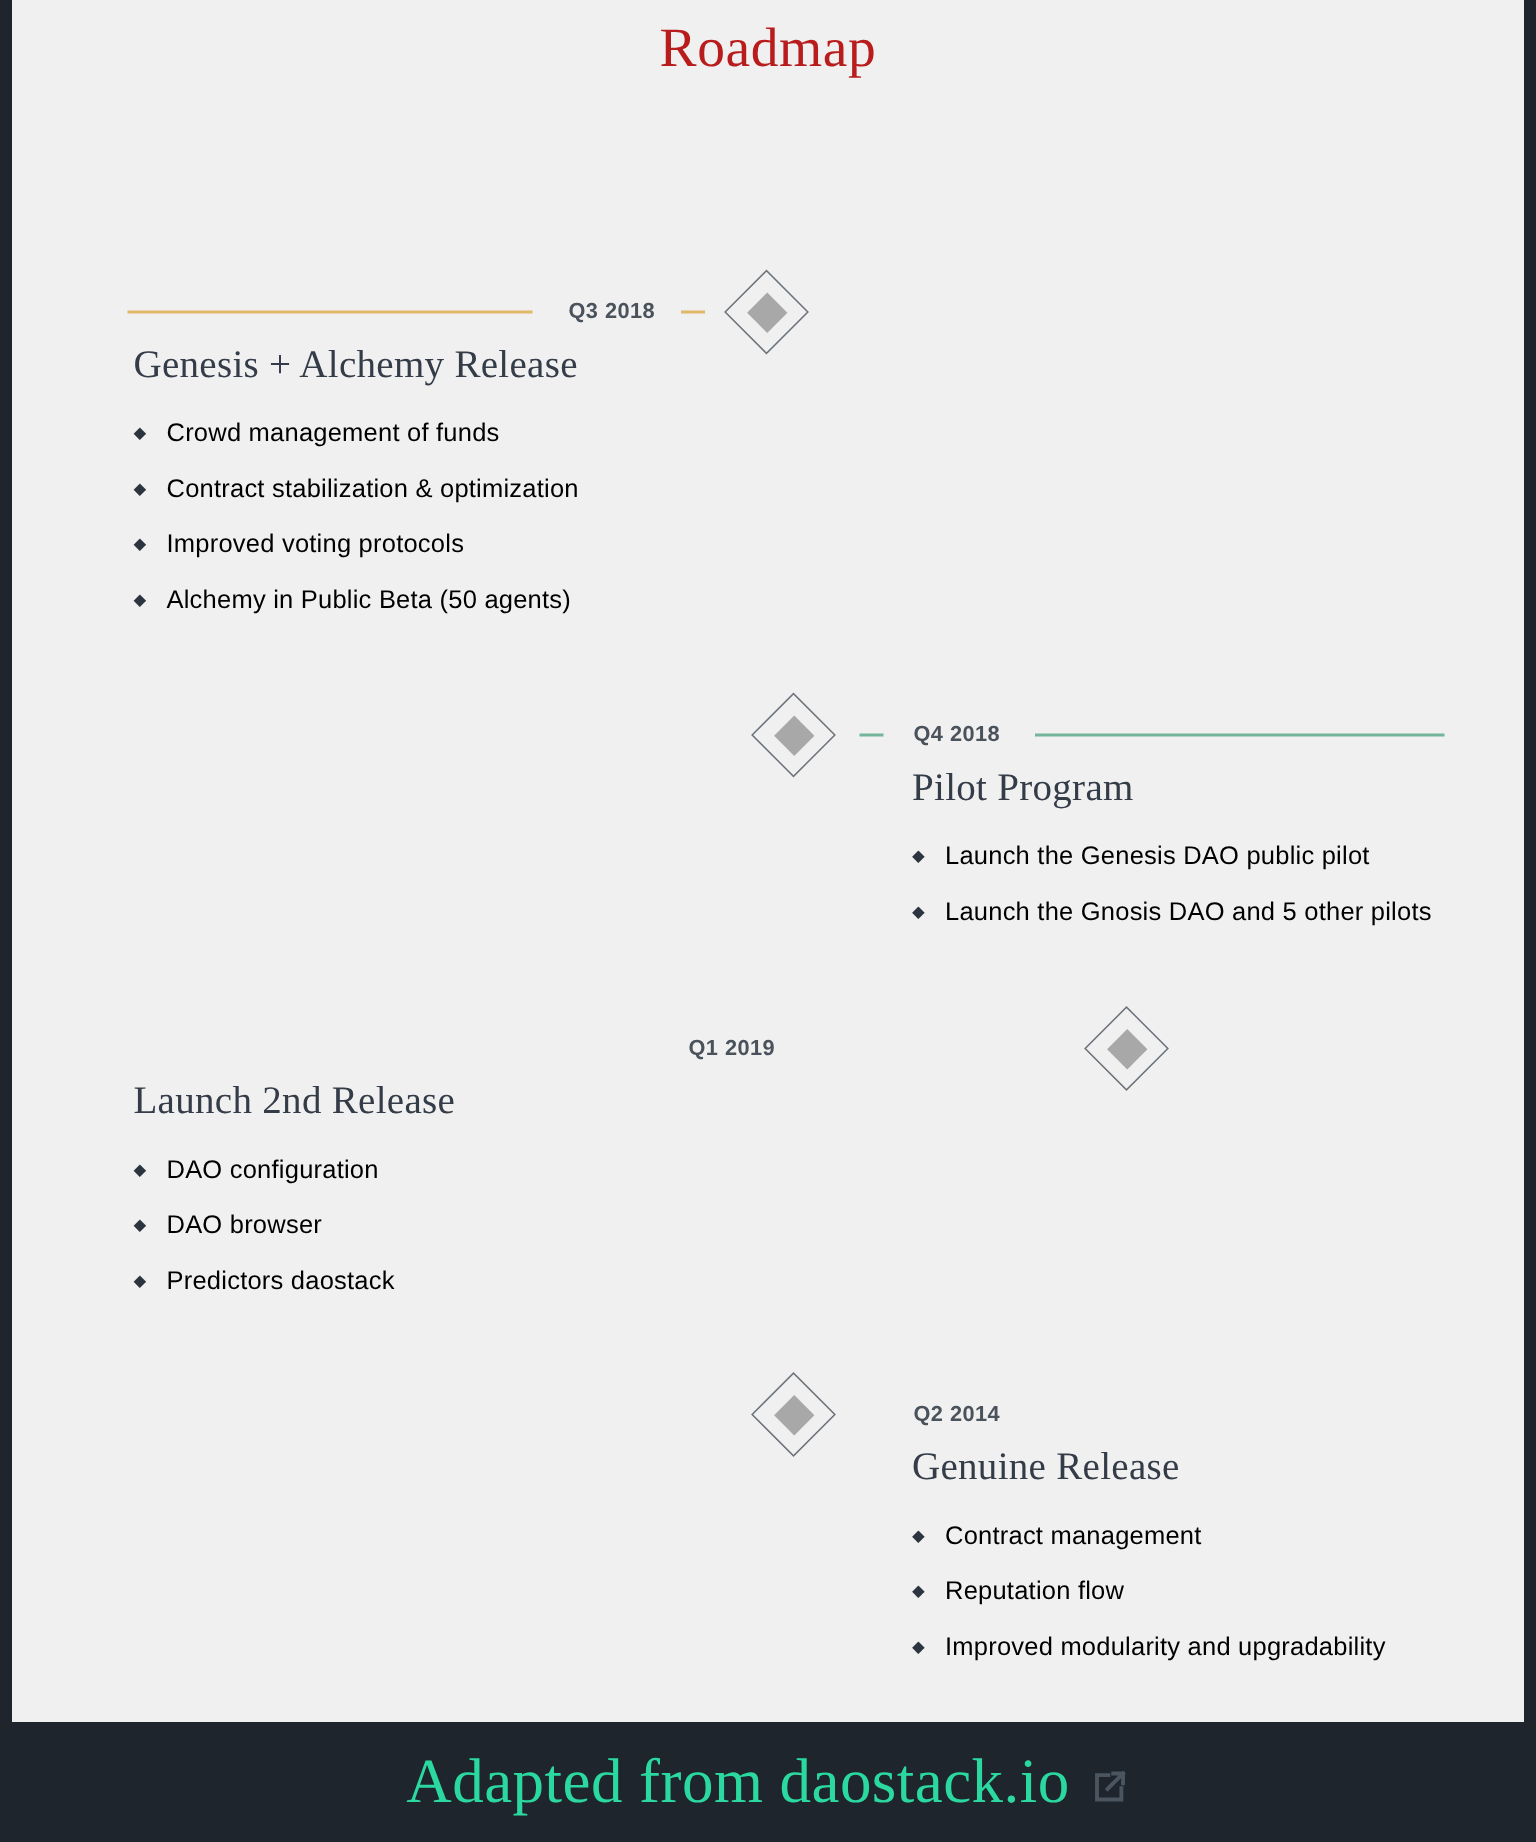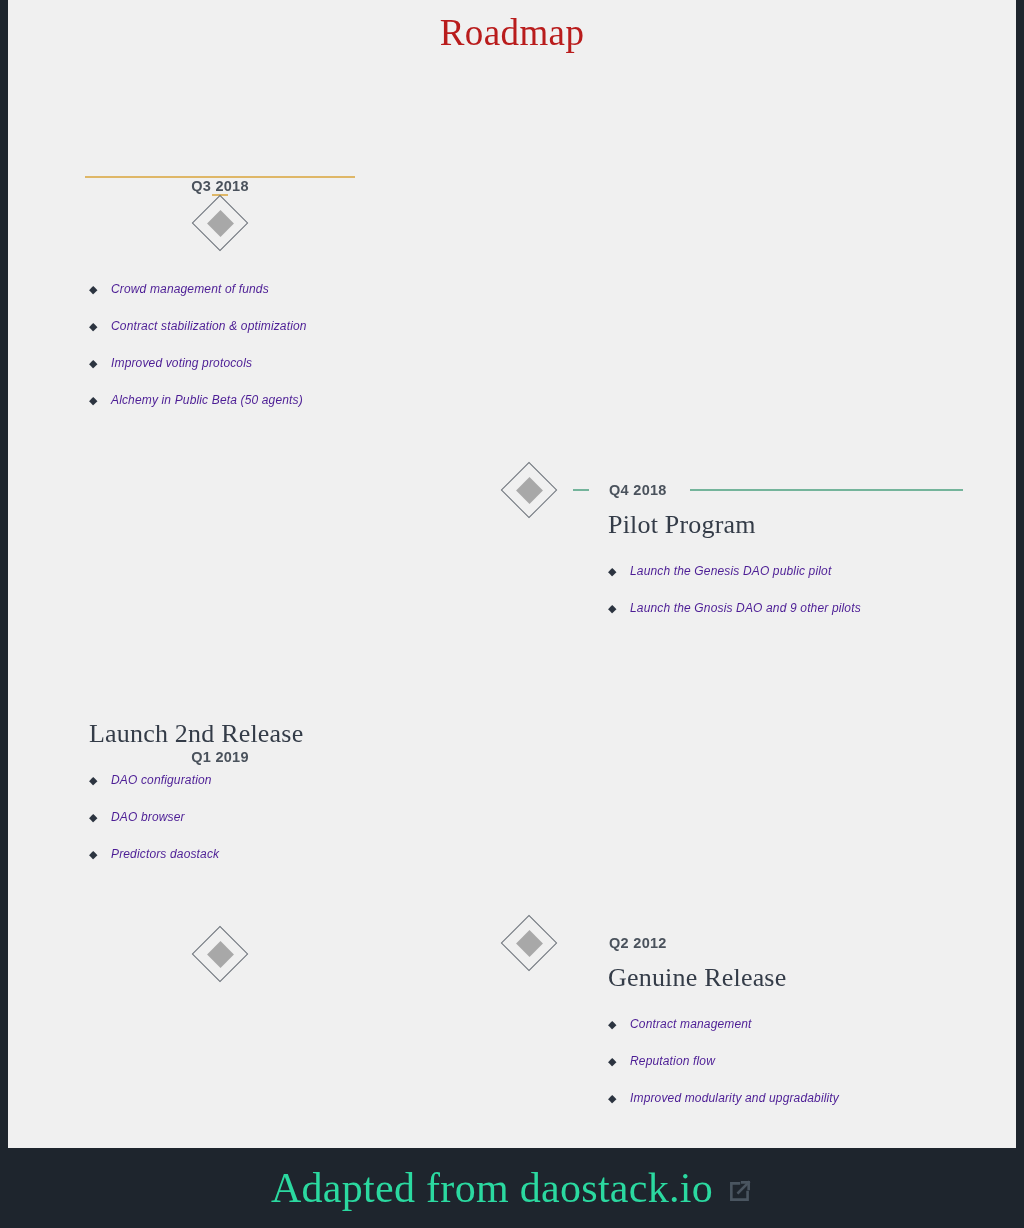--- a/index.html
+++ b/index.html
@@ -50,21 +50,21 @@
   
   .milestone { position: absolute; }
 
   .ms-head {
     position: absolute;
     top: 0;
     height: 64px;
     display: flex;
     align-items: center;
   }
-  .ms-head.left  { flex-direction: column; }
+  .ms-head.left  { }
   .ms-head.right { }
 
   
   .rule {
     height: 2px;
     flex: none;
   }
   .dash {
     height: 2px;
     width: 16px;
@@ -131,25 +131,24 @@
 
   .bullet {
     flex: none;
     font-size: 11px;
     line-height: 18px;
     color: #2c3440;
     width: 22px;
   }
   .bullet-txt {
     font-family: "Liberation Sans", sans-serif;
-    font-size: 12px;
+    font-size: 17px;
     line-height: 18px;
-    color: #4c1d95;
+    color: #000000;
     letter-spacing: 0.15px;
-    font-style: italic;
   }
 
   
   .ms-list.right-list li { justify-content: flex-start; }
 
   
   #footer {
     position: absolute;
     left: 0;
     top: 1148px;
@@ -192,20 +191,21 @@
         <span class="quarter">Q3 2018</span>
         <div style="width:17px;flex:none;"></div>
         <div class="dash" style="background:#dfb767;"></div>
         <div style="width:14px;flex:none;"></div>
         <div class="diamond">
           <div class="outer"></div>
           <div class="inner"></div>
         </div>
       </div>
 
+      <div class="ms-title" style="left:81px; top:52px;">Genesis + Alchemy Release</div>
 
       <ul class="ms-list" style="left:81px; top:104px;">
         <li>
           <span class="bullet">◆</span>
           <span class="bullet-txt">Crowd management of funds</span>
         </li>
         <li>
           <span class="bullet">◆</span>
           <span class="bullet-txt">Contract stabilization &amp; optimization</span>
         </li>
@@ -237,21 +237,21 @@
 
       <div class="ms-title" style="left:600px; top:52px;">Pilot Program</div>
 
       <ul class="ms-list right-list" style="left:600px; top:104px;">
         <li>
           <span class="bullet">◆</span>
           <span class="bullet-txt">Launch the Genesis DAO public pilot</span>
         </li>
         <li>
           <span class="bullet">◆</span>
-          <span class="bullet-txt">Launch the Gnosis DAO and 9 other pilots</span>
+          <span class="bullet-txt">Launch the Gnosis DAO and 5 other pilots</span>
         </li>
       </ul>
     </div>
 
     <div class="milestone" style="left:0; top:667px; width:1008px; height:215px;">
 
       <div class="ms-head left" style="left:77px; top:0;gap:40px;">
         <div class="rule" style="width:270px; background:transparent;"></div>
         <div style="width:24px;flex:none;"></div>
         <span class="quarter">Q1 2019</span>
@@ -285,21 +285,21 @@
     <div class="milestone" style="left:0; top:911px; width:1008px; height:215px;">
 
       <div class="ms-head right" style="left:494px; top:0;">
         <div class="diamond">
           <div class="outer"></div>
           <div class="inner"></div>
         </div>
         <div style="width:17px;flex:none;"></div>
         <div class="dash" style="background:transparent;"></div>
         <div style="width:20px;flex:none;"></div>
-        <span class="quarter">Q2 2012</span>
+        <span class="quarter">Q2 2014</span>
         <div style="width:23px;flex:none;"></div>
         <div class="rule" style="width:273px; background:transparent;"></div>
       </div>
 
       <div class="ms-title" style="left:600px; top:52px;">Genuine Release</div>
 
       <ul class="ms-list right-list" style="left:600px; top:104px;">
         <li>
           <span class="bullet">◆</span>
           <span class="bullet-txt">Contract management</span>

